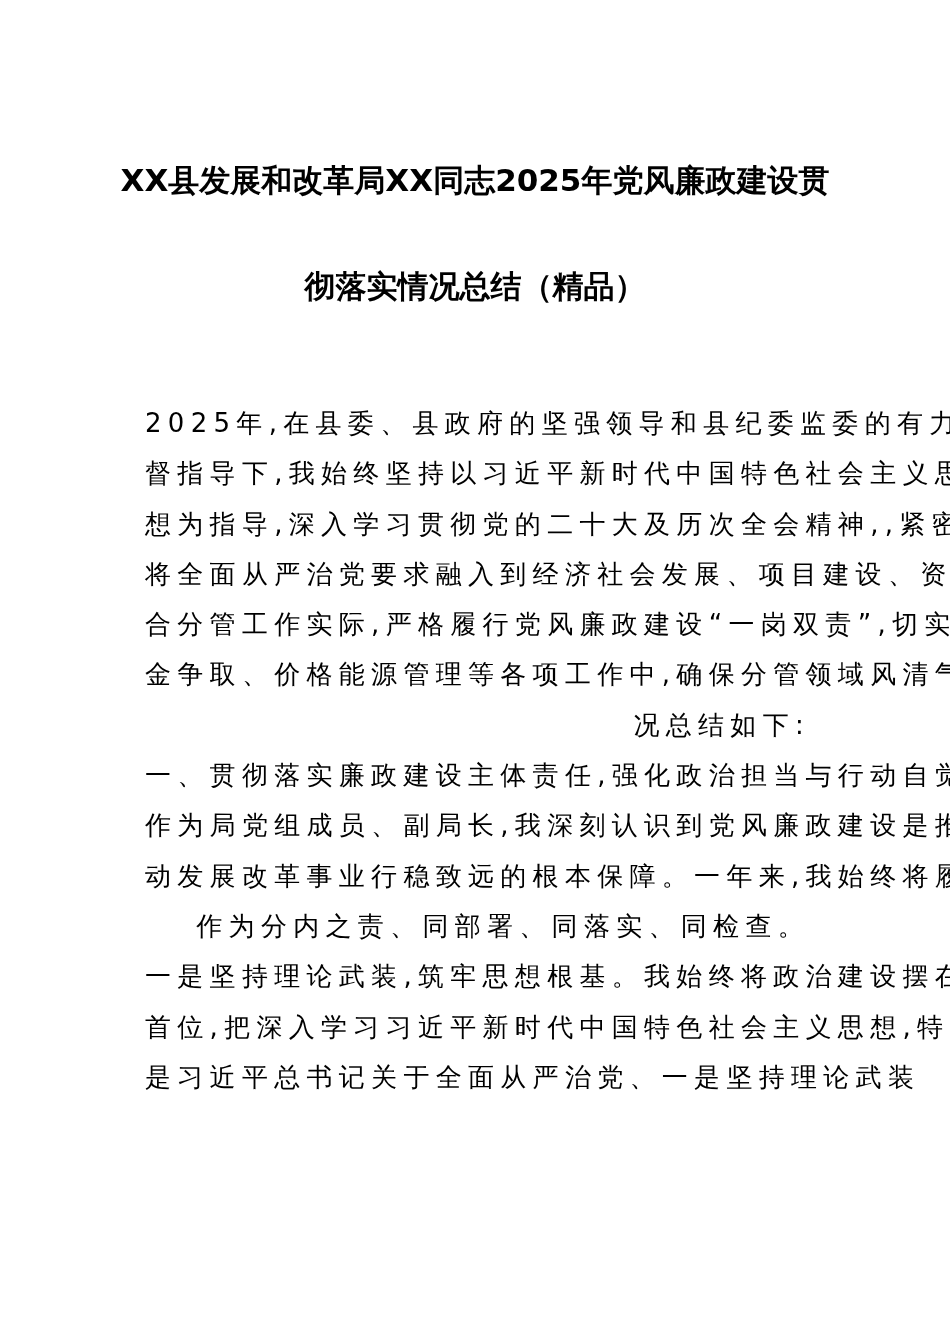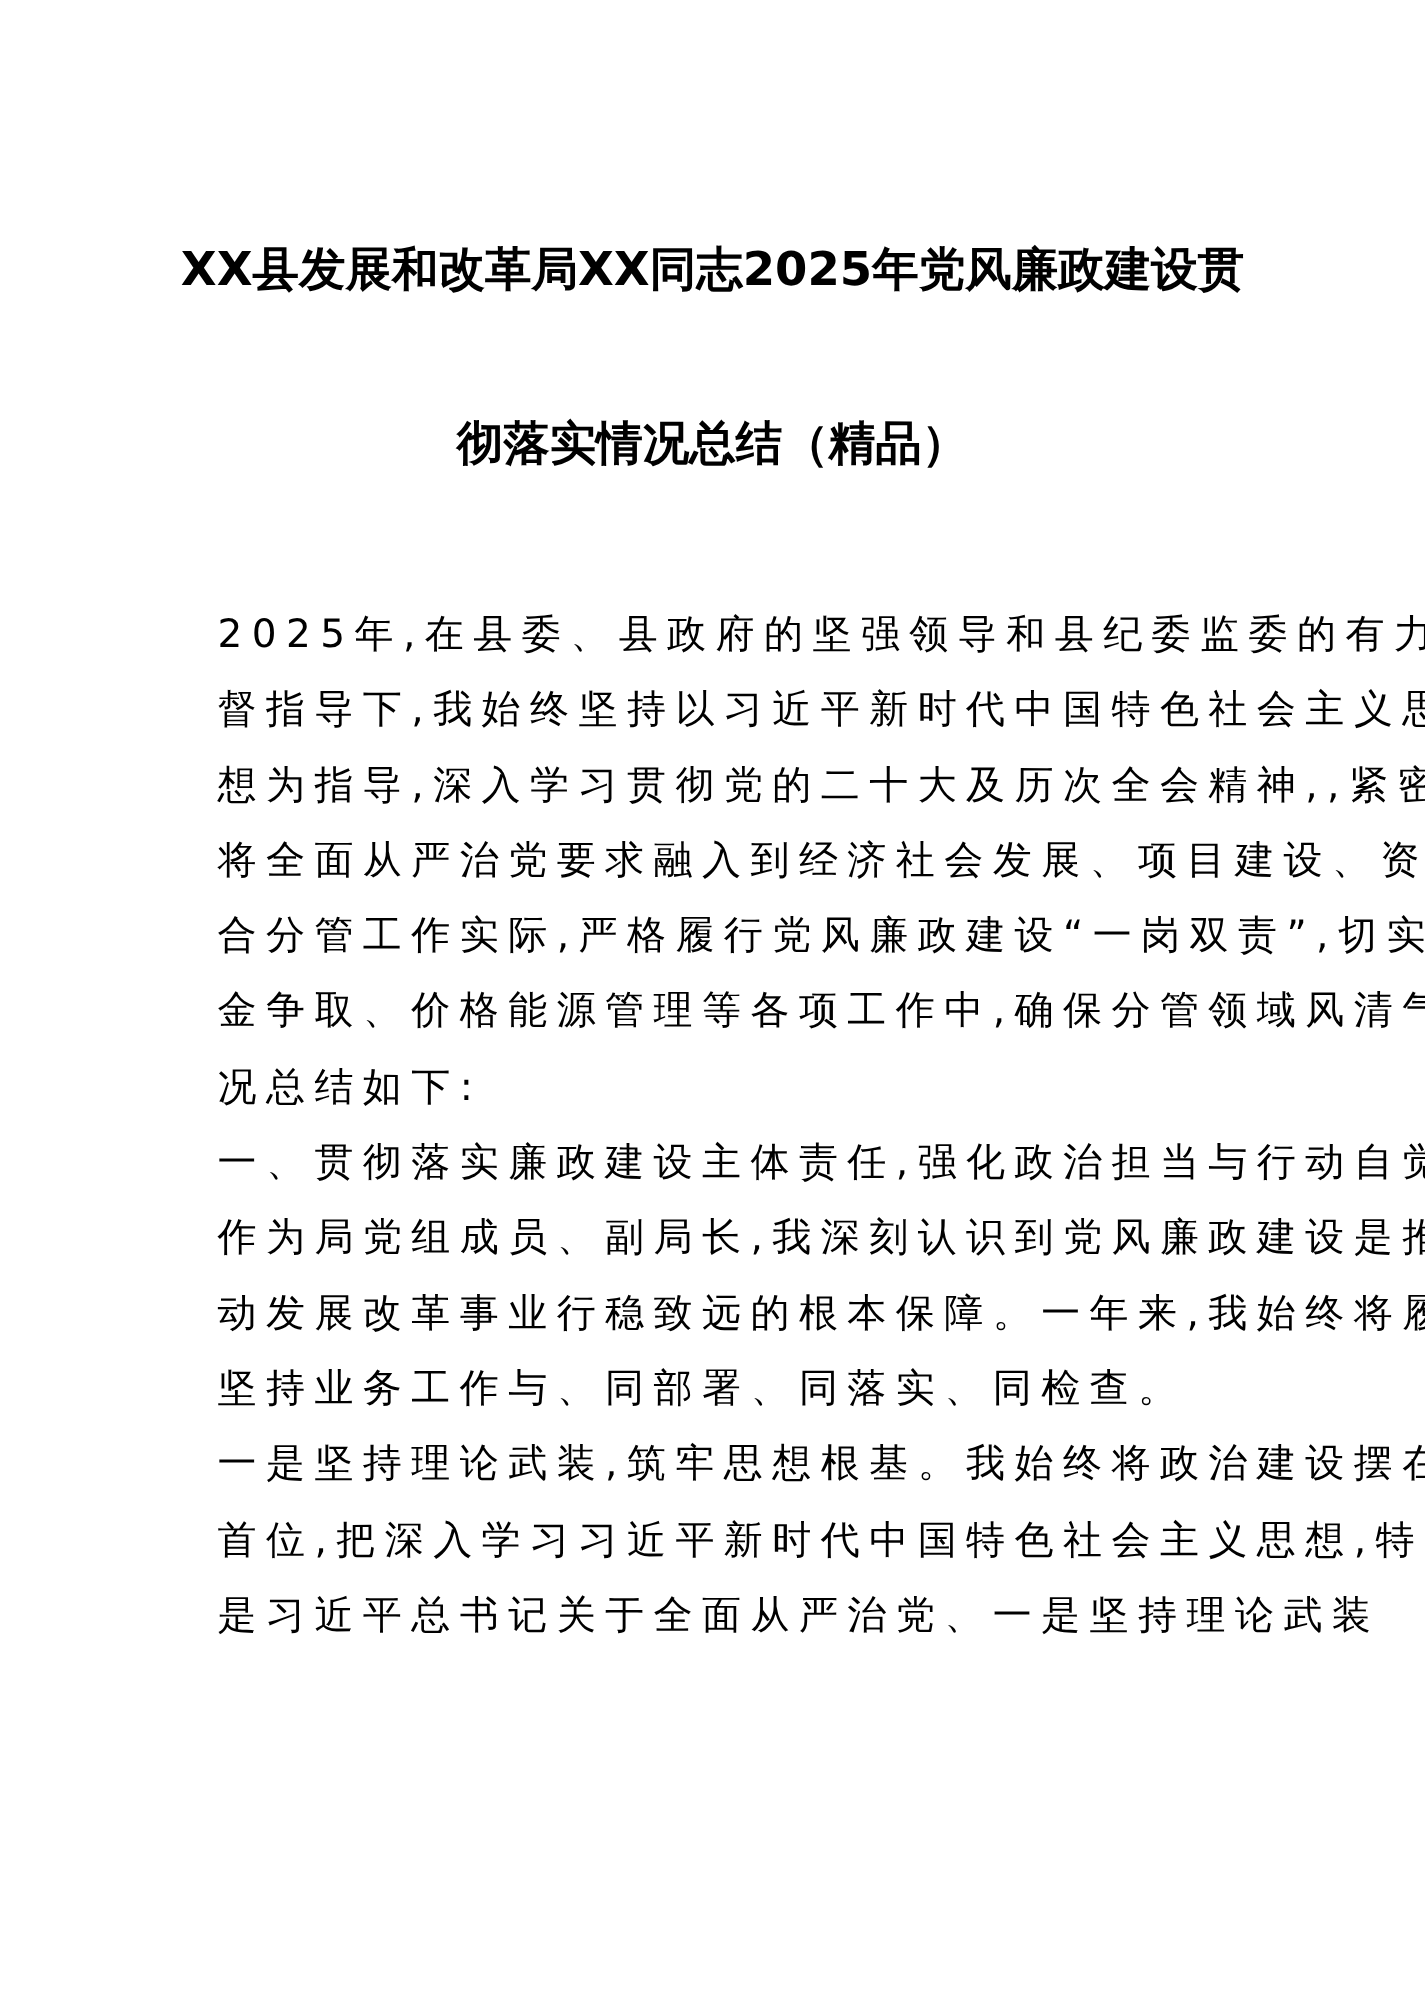--- a/index.html
+++ b/index.html
@@ -3,42 +3,42 @@
   <meta charset="utf-8">
   <style>
     html, body { margin: 0; padding: 0; background: #ffffff; }
     body { width: 950px; height: 1344px; position: relative; overflow: hidden;
            font-family: "DejaVu Sans", "Liberation Sans", sans-serif; color: #000; }
     .page { position: absolute; left: 0; top: 0; width: 950px; height: 1000px; background: #fff; }
     .title-line { position: absolute; left: 0; width: 950px; text-align: center;
                   font-weight: bold; font-size: 31px; line-height: 40px; letter-spacing: 0px;
                   white-space: nowrap; }
     #title1 { top: 160px; }
-    #title2 { top: 276px; }
+    #title2 { top: 266px; }
     .body { position: absolute; left: 145px; top: 398px; width: 665px; }
     .line { font-size: 26px; line-height: 50.3px; height: 50.3px; white-space: nowrap;
             letter-spacing: 6.3px; }
-    .line.short { letter-spacing: 6.3px; }
+    .line.short { letter-spacing: 6.3px; text-align: right; }
   </style>
 </head>
 <body>
 
 <div class="page">
   <div class="title-line" id="title1">XX县发展和改革局XX同志2025年党风廉政建设贯</div>
   <div class="title-line" id="title2">彻落实情况总结（精品）</div>
 
   <div class="body">
     <div class="line">2025年,在县委、县政府的坚强领导和县纪委监委的有力监</div>
     <div class="line">督指导下,我始终坚持以习近平新时代中国特色社会主义思</div>
     <div class="line">想为指导,深入学习贯彻党的二十大及历次全会精神,,紧密结</div>
     <div class="line">将全面从严治党要求融入到经济社会发展、项目建设、资</div>
     <div class="line">合分管工作实际,严格履行党风廉政建设“一岗双责”,切实</div>
     <div class="line">金争取、价格能源管理等各项工作中,确保分管领域风清气</div>
     <div class="line short">况总结如下:</div>
     <div class="line">一、贯彻落实廉政建设主体责任,强化政治担当与行动自觉</div>
     <div class="line">作为局党组成员、副局长,我深刻认识到党风廉政建设是推</div>
     <div class="line">动发展改革事业行稳致远的根本保障。一年来,我始终将履</div>
-    <div class="line short">坚持业务工作与、同部署、同落实、同检查。</div>
+    <div class="line short">作为分内之责、同部署、同落实、同检查。</div>
     <div class="line">一是坚持理论武装,筑牢思想根基。我始终将政治建设摆在</div>
     <div class="line">首位,把深入学习习近平新时代中国特色社会主义思想,特别</div>
     <div class="line">是习近平总书记关于全面从严治党、一是坚持理论武装</div>
   </div>
 </div>
 
 </body></html>

